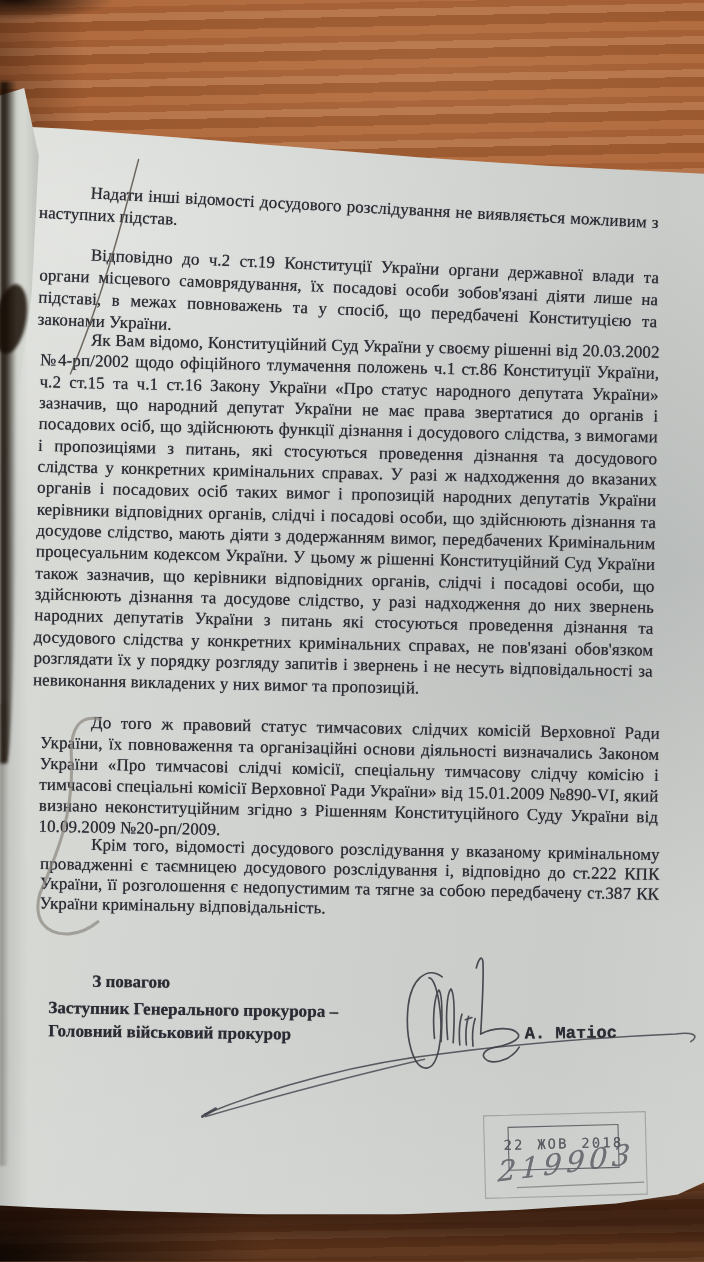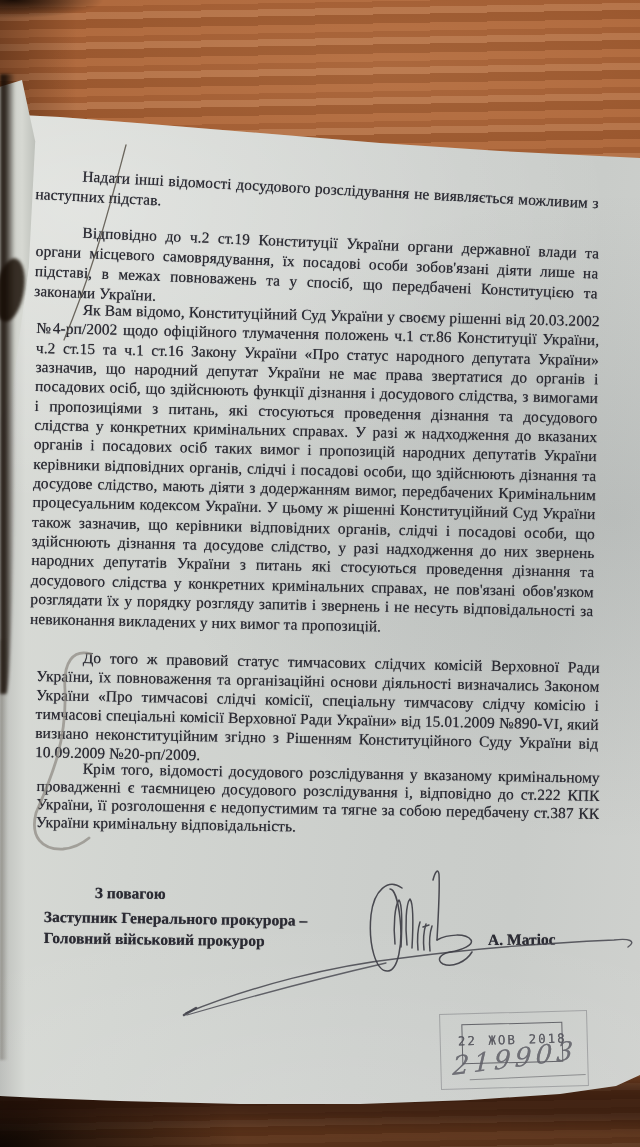--- a/index.html
+++ b/index.html
@@ -44,24 +44,24 @@
   .para{position:absolute;left:37px;width:563px;margin:0;text-align:justify;
     font-size:15.4px;text-indent:46px;transform-origin:0 0;
     text-shadow:0 0 .7px rgba(40,40,50,.8);letter-spacing:.1px;}
   .p1{top:164px;line-height:20px;transform:rotate(3deg);}
   .p2{top:221px;line-height:20px;transform:rotate(2.3deg);}
   .p3{top:299px;line-height:19.35px;transform:rotate(1.25deg);}
   .p4{top:647px;line-height:19px;transform:rotate(1.1deg);}
   .p5{top:759px;line-height:18px;transform:rotate(1deg);}
   .closing{position:absolute;font-weight:bold;font-size:15.5px;transform-origin:0 0;
     text-shadow:0 0 .7px rgba(40,40,50,.8);white-space:nowrap;}
-  .regards{left:95px;top:884px;transform:rotate(.8deg);}
+  .regards{left:84px;top:884px;transform:rotate(.8deg);}
   .title1{left:44px;top:908px;transform:rotate(.8deg);}
   .title2{left:44px;top:929px;transform:rotate(.8deg);}
-  .signer{left:488px;top:931px;transform:rotate(-.5deg);}
+  .signer{left:477px;top:931px;transform:rotate(-.5deg);font-family:Liberation Mono, monospace;}
   
   .stamp{position:absolute;left:440px;top:1012px;width:146px;height:74px;z-index:7;
     transform:rotate(-1.5deg);border:1.4px solid rgba(90,90,96,.38);}
   .stamp-inner{position:absolute;left:21px;top:10px;width:99px;height:38px;
     border:1.6px solid rgba(60,60,68,.72);
     display:flex;align-items:flex-start;justify-content:center;}
   .stamp-date{font-family:"DejaVu Sans Mono",monospace;font-size:12.5px;color:#53535b;
     letter-spacing:2px;word-spacing:2px;margin-top:8px;opacity:.92;
     text-shadow:0 0 .6px rgba(70,70,80,.7);white-space:nowrap;}
   .stamp-number{position:absolute;left:12px;top:30px;font-family:"DejaVu Serif",serif;

